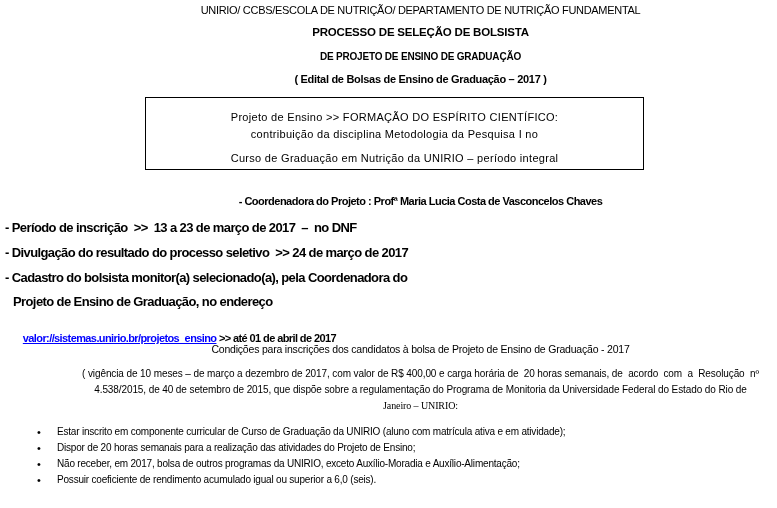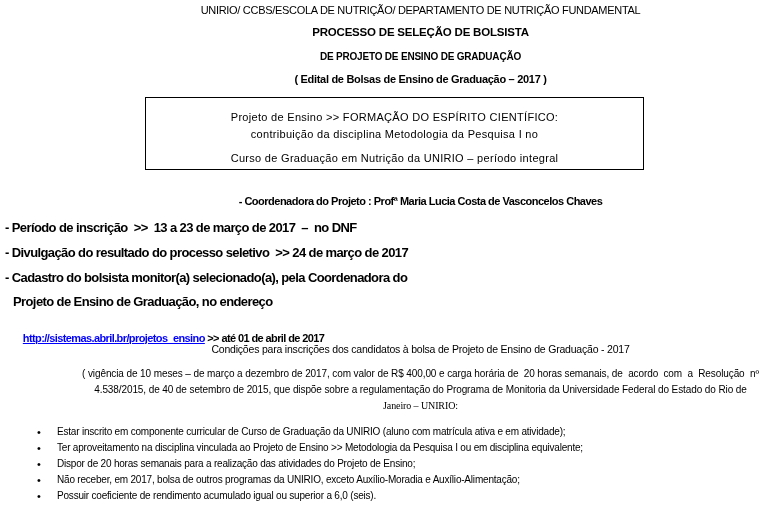--- a/index.html
+++ b/index.html
@@ -90,29 +90,28 @@
   </div>
 
   <div class="line center coord">- Coordenadora do Projeto : Profª Maria Lucia Costa de Vasconcelos Chaves</div>
 
   <div class="line info info1">- Período de inscrição  &gt;&gt;  13 a 23 de março de 2017  –  no DNF</div>
   <div class="line info info2">- Divulgação do resultado do processo seletivo  &gt;&gt; 24 de março de 2017</div>
   <div class="line info info3">- Cadastro do bolsista monitor(a) selecionado(a), pela Coordenadora do</div>
   <div class="line info info4">Projeto de Ensino de Graduação, no endereço</div>
 
   <div class="line linkline">
-    <a href="#">http://sistemas.abril.br/projetos_ensino</a><span> &gt;&gt; até 01 de abril de 2017</span>
+    <a href="#">valor://sistemas.unirio.br/projetos_ensino</a><span> &gt;&gt; até 01 de abril de 2017</span>
   </div>
 
   <div class="line center cond-title">Condições para inscrições dos candidatos à bolsa de Projeto de Ensino de Graduação - 2017</div>
   <div class="line center para para1">( vigência de 10 meses – de março a dezembro de 2017, com valor de R$ 400,00 e carga horária de  20 horas semanais, de  acordo  com  a  Resolução  nº</div>
   <div class="line center para para2">4.538/2015, de 40 de setembro de 2015, que dispõe sobre a regulamentação do Programa de Monitoria da Universidade Federal do Estado do Rio de</div>
   <div class="line center para para3">Janeiro – UNIRIO:</div>
 
   <ul class="req-list">
     <li><span class="bullet-dot"></span><span>Estar inscrito em componente curricular de Curso de Graduação da UNIRIO (aluno com matrícula ativa e em atividade);</span></li>
-    <li><span class="bullet-dot"></span><span>Ter aproveitamento na disciplina vinculada ao Projeto de Ensino &gt;&gt; Metodologia da Pesquisa I ou em disciplina equivalente;</span></li>
     <li><span class="bullet-dot"></span><span>Dispor de 20 horas semanais para a realização das atividades do Projeto de Ensino;</span></li>
     <li><span class="bullet-dot"></span><span>Não receber, em 2017, bolsa de outros programas da UNIRIO, exceto Auxílio-Moradia e Auxílio-Alimentação;</span></li>
     <li><span class="bullet-dot"></span><span>Possuir coeficiente de rendimento acumulado igual ou superior a 6,0 (seis).</span></li>
   </ul>
 
 </div>
 
 </body></html>

